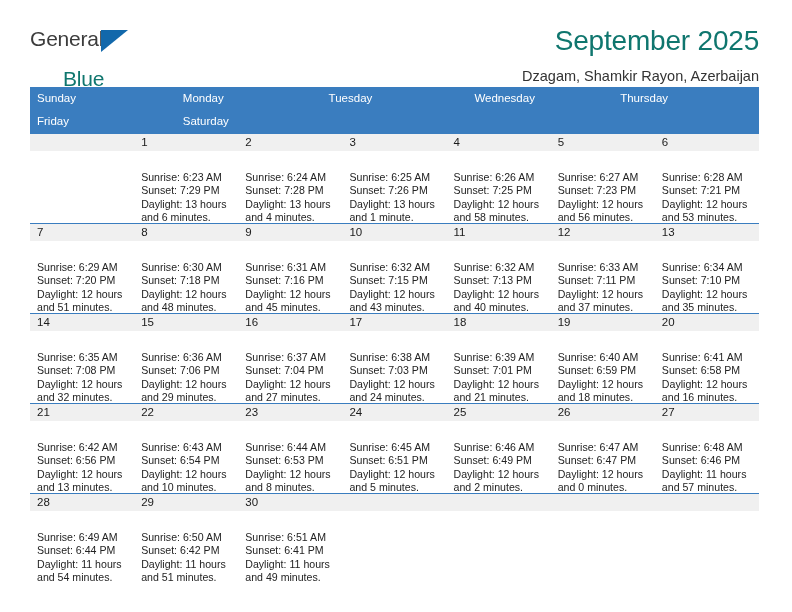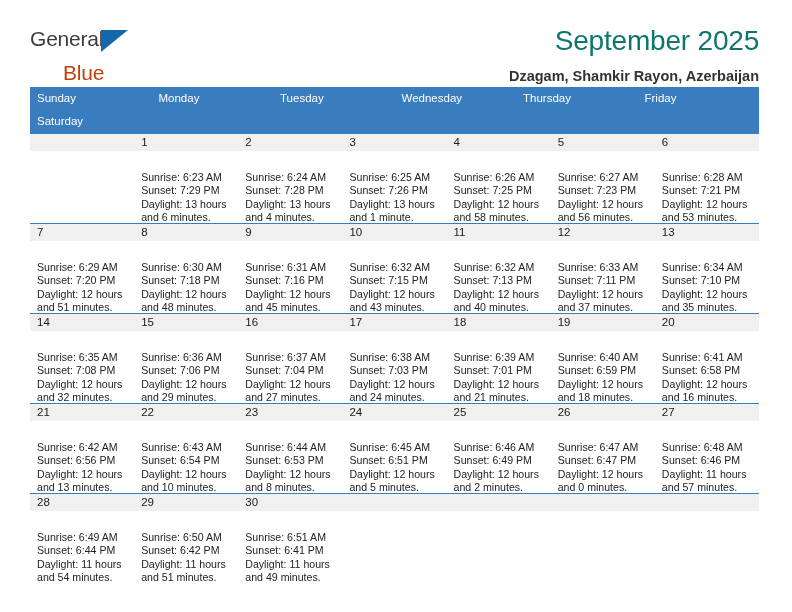--- a/index.html
+++ b/index.html
@@ -40,26 +40,26 @@
   }
   .brand-general {
     font-size: 21px;
     color: #3c3c3c;
     letter-spacing: -0.2px;
     line-height: 22px;
     font-family: "Liberation Sans", sans-serif;
   }
   .brand-blue {
     font-size: 21px;
-    color: #c2410c;
+    color: #0f766e;
     letter-spacing: -0.2px;
     line-height: 22px;
     padding-left: 33px;
     display: block;
-    margin-top: 12px;
+    margin-top: 18px;
   }
   .brand-triangle {
     position: absolute;
     left: 71px;
     top: 6px;
     width: 0;
     height: 0;
     border-left: 27px solid #1268ab;
     border-bottom: 22px solid transparent;
   }
@@ -73,32 +73,31 @@
     font-weight: normal;
     color: #0f766e;
     line-height: 34px;
     letter-spacing: -0.2px;
   }
   .cal-subtitle {
     font-size: 14.5px;
     color: #333333;
     line-height: 20px;
     margin-top: 8px;
-    font-weight: bold;
   }
 
   
   .calendar {
     margin: 9px 33px 0 30px;
     width: 729px;
   }
 
   .weekday-row {
     display: grid;
-    grid-template-columns: repeat(6, 1fr);
+    grid-template-columns: repeat(5, 1fr);
     background: #3a7dbf;
   }
   .weekday {
     color: #ffffff;
     font-size: 11.5px;
     padding: 4px 0 5px 7px;
     line-height: 14px;
     letter-spacing: 0px;
   }
 

